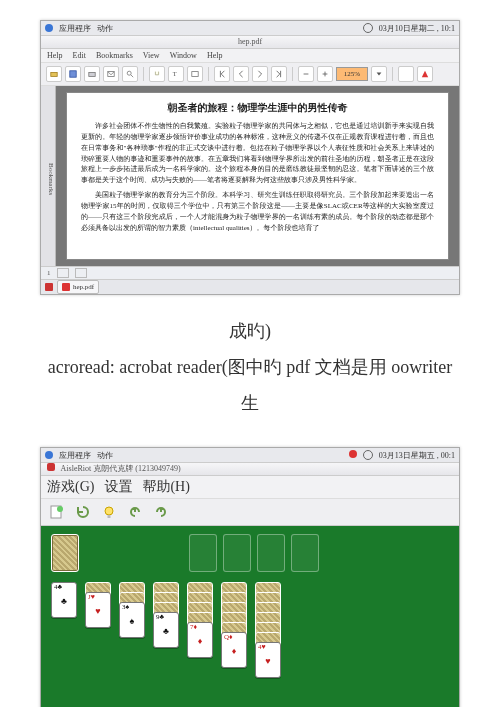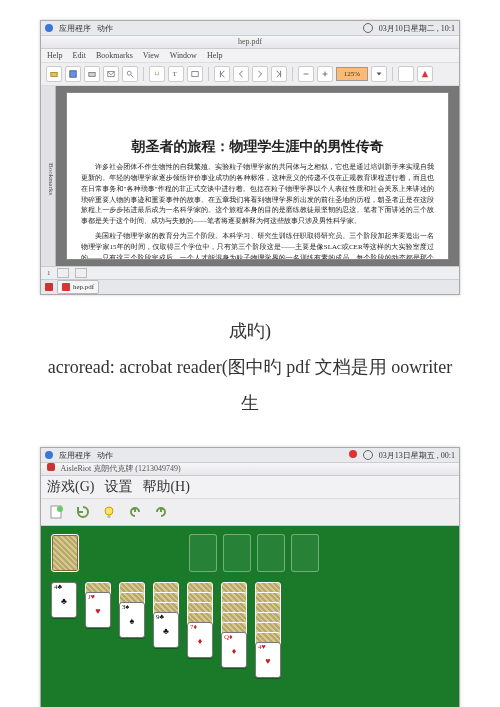--- a/index.html
+++ b/index.html
@@ -100,25 +100,24 @@
   .pdf-page {
     flex:1;
     margin:6px 10px;
     background:#fff;
     border:1px solid #888;
     padding:8px 14px;
     overflow:hidden;
     color:#222;
   }
   .pdf-title {
-    font-size:14px;
+    font-size:10px;
     font-weight:bold;
     text-align:center;
     margin-bottom:6px;
-    margin-top:37px;
   }
   .pdf-para {
     font-size:7px;
     line-height:1.55;
     text-align:justify;
     text-indent:14px;
     margin-bottom:4px;
   }
   .status-strip {
     height:12px;

